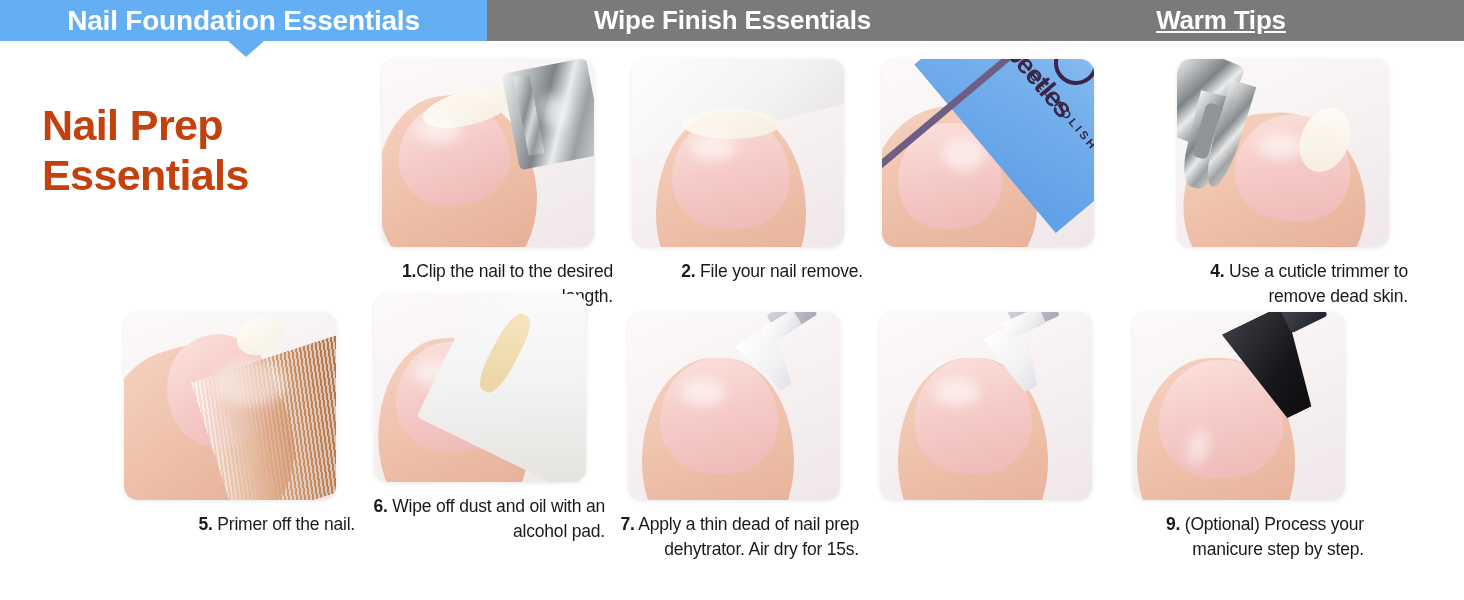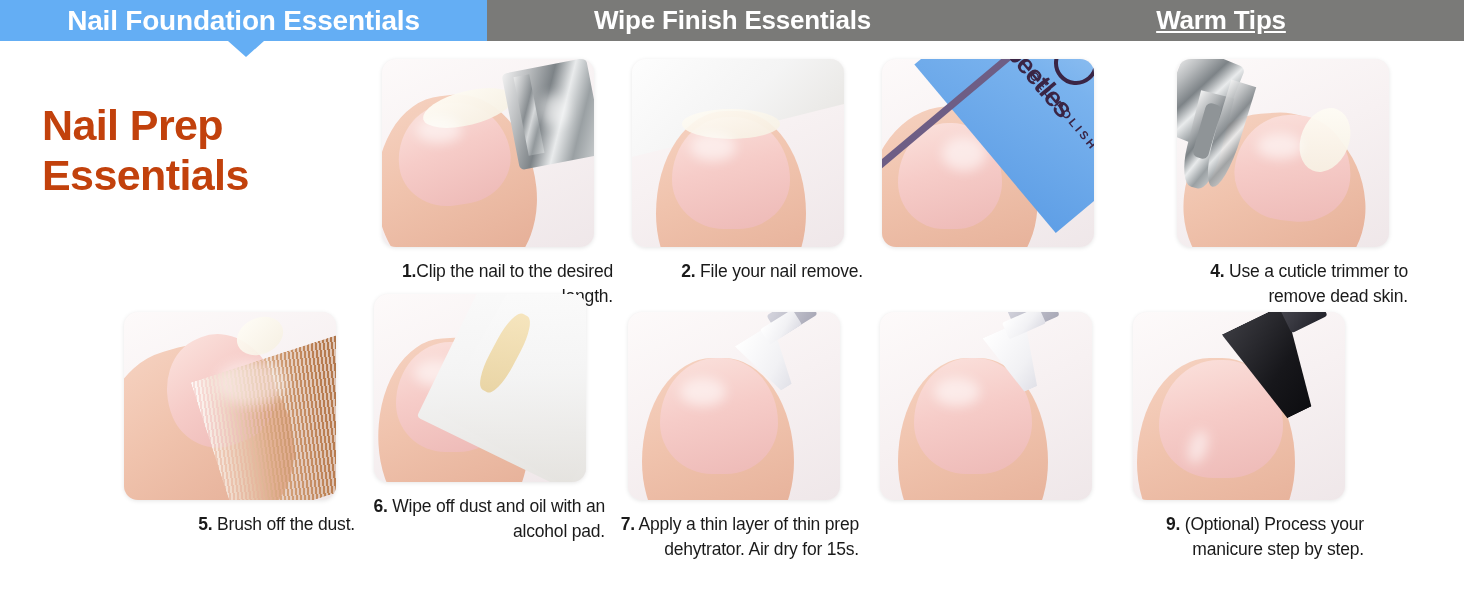--- a/index.html
+++ b/index.html
@@ -183,21 +183,21 @@
       <div class="bg-soft"></div>
       <div class="finger" style="left:-22px; top:34px; width:190px; height:190px; transform:rotate(-16deg);"></div>
       <div class="nailplate" style="left:42px; top:22px; width:108px; height:112px; transform:rotate(-22deg);"></div>
       <div class="nailtip" style="left:112px; top:6px; width:48px; height:36px; transform:rotate(-24deg); opacity:.92;"></div>
       <div class="brushhead" style="left:86px; top:42px; width:160px; height:150px; transform:rotate(-18deg);
            -webkit-mask-image:repeating-linear-gradient(100deg, rgba(0,0,0,1) 0 2px, rgba(0,0,0,.35) 2px 4px);
            mask-image:repeating-linear-gradient(100deg, rgba(0,0,0,1) 0 2px, rgba(0,0,0,.35) 2px 4px);"></div>
       <div class="gloss" style="left:92px; top:48px; width:70px; height:46px; border-radius:50%; opacity:.8;"></div>
     </div>
     <div class="cap">
-      <b>5.</b><span> Brush off the dust.</span>
+      <b>5.</b><span> Primer off the nail.</span>
     </div>
   </div>
 
   <div class="step" style="left:374px; top:294px;">
     <div class="thumb">
       <div class="bg-soft"></div>
       <div class="finger" style="left:4px; top:44px; width:150px; height:190px; transform:rotate(-3deg);"></div>
       <div class="nailplate" style="left:22px; top:48px; width:112px; height:110px;"></div>
       <div class="gloss" style="left:40px; top:66px; width:44px; height:26px; border-radius:50%;"></div>
       <div class="pad" style="left:84px; top:-56px; width:180px; height:230px; transform:rotate(26deg); border-radius:4px;"></div>
@@ -214,21 +214,21 @@
       <div class="bg-soft"></div>
       <div class="finger" style="left:14px; top:46px; width:152px; height:192px;"></div>
       <div class="nailplate" style="left:32px; top:46px; width:118px; height:116px;"></div>
       <div class="gloss" style="left:52px; top:66px; width:46px; height:28px; border-radius:50%;"></div>
       <div class="wand-white" style="left:120px; top:18px; width:44px; height:62px; transform:rotate(-32deg);
             clip-path:polygon(36% 100%, 64% 100%, 100% 0, 0 0);"></div>
       <div class="capgray" style="left:142px; top:-10px; width:44px; height:26px; transform:rotate(-32deg); border-radius:3px;"></div>
       <div class="wand-white" style="left:134px; top:6px; width:38px; height:18px; transform:rotate(-32deg); border-radius:2px;"></div>
     </div>
     <div class="cap">
-      <b>7.</b><span> Apply a thin layer of thin prep dehytrator. Air dry for 15s.</span>
+      <b>7.</b><span> Apply a thin dead of nail prep dehytrator. Air dry for 15s.</span>
     </div>
   </div>
 
   <div class="step" style="left:880px; top:312px;">
     <div class="thumb">
       <div class="bg-soft"></div>
       <div class="finger" style="left:18px; top:46px; width:150px; height:192px;"></div>
       <div class="nailplate" style="left:34px; top:46px; width:118px; height:116px;"></div>
       <div class="gloss" style="left:54px; top:66px; width:46px; height:28px; border-radius:50%;"></div>
       <div class="wand-white" style="left:114px; top:14px; width:46px; height:66px; transform:rotate(-24deg);

